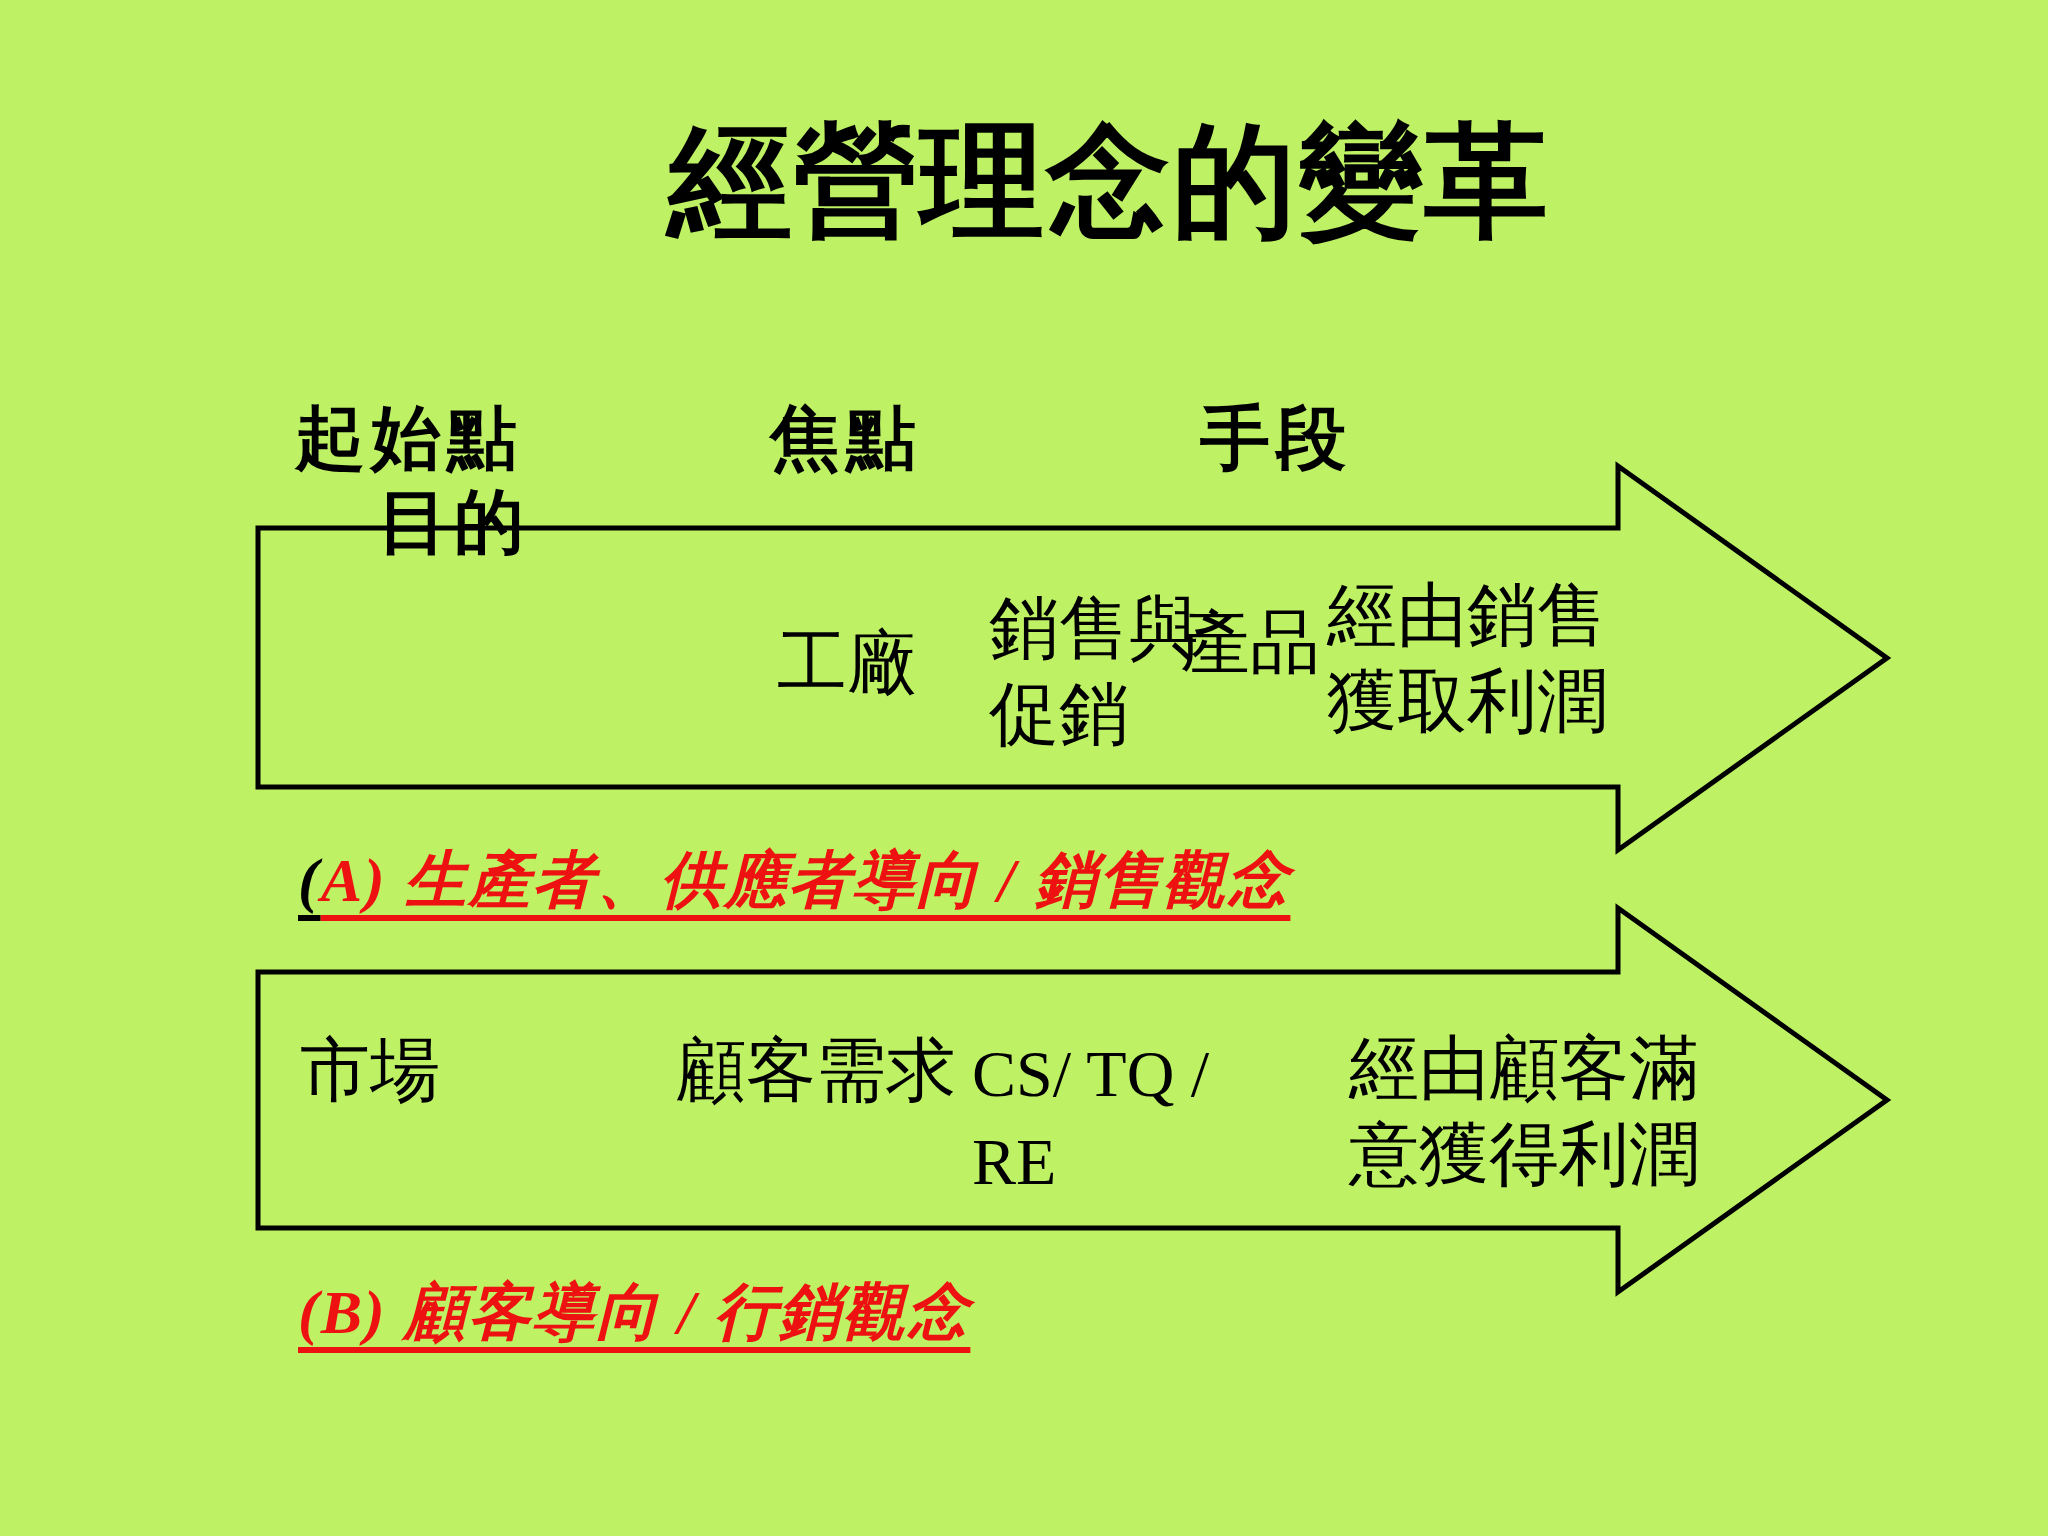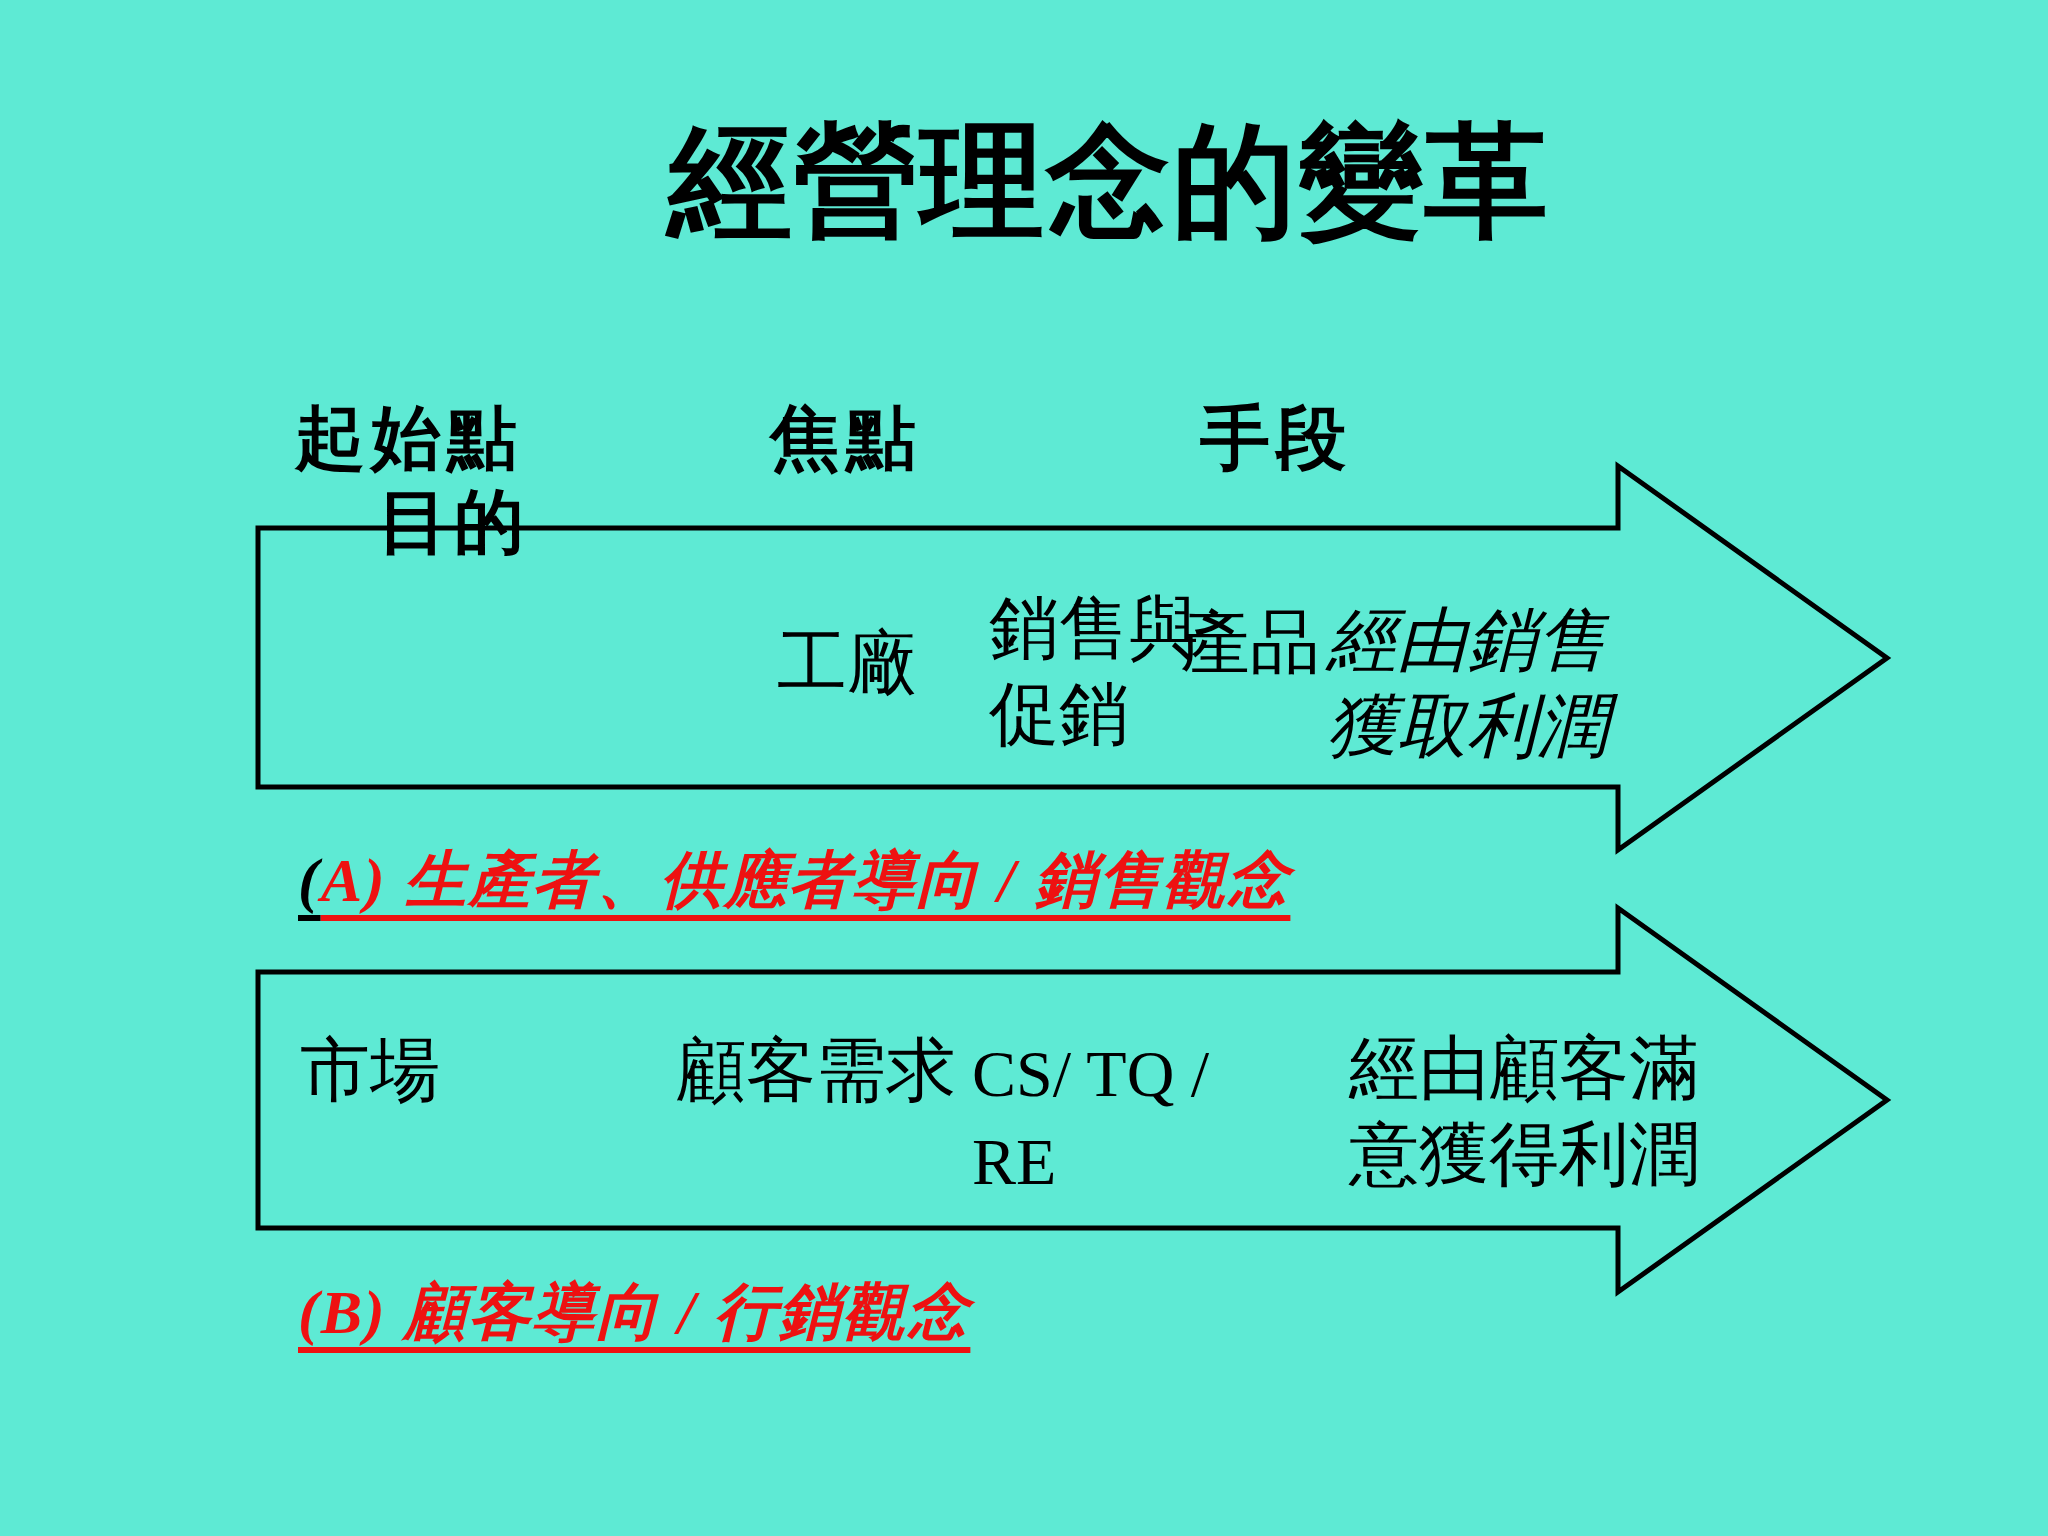--- a/index.html
+++ b/index.html
@@ -1,19 +1,19 @@
 <!DOCTYPE html>
 <html><head>
 <meta charset="utf-8">
 <style>
   html,body{margin:0;padding:0;background:#fff;}
   #slide{
     position:relative;
     width:2048px;height:1536px;
-    background:#5eead4;
+    background:#bef264;
     overflow:hidden;
     font-family:"Liberation Serif", serif;
     color:#000;
   }
   .abs{position:absolute;white-space:nowrap;}
   #arrows{position:absolute;left:0;top:0;z-index:1;}
   .txt{z-index:2;}
   .title{
     font-family:"Liberation Sans", sans-serif;
     font-weight:700;
@@ -72,21 +72,21 @@
 
   <div class="abs txt body-cjk" style="left:777px;top:620px;">工廠</div>
 
   <div class="abs txt body-cjk center" style="left:989px;top:586px;width:216px;">
     <div>銷售與</div>
     <div>促銷</div>
   </div>
 
   <div class="abs txt body-cjk" style="left:1180px;top:600px;">產品</div>
 
-  <div class="abs txt body-cjk center" style="left:1327px;top:598px;width:290px;font-style:italic;">
+  <div class="abs txt body-cjk center" style="left:1327px;top:573px;width:290px;">
     <div>經由銷售</div>
     <div>獲取利潤</div>
   </div>
 
   <div class="abs txt caption" style="left:298px;top:838px;"><span class="u blk">(</span><span class="u red">A) 生產者、供應者導向 / 銷售觀念</span></div>
 
   <div class="abs txt body-cjk" style="left:300px;top:1028px;">市場</div>
 
   <div class="abs txt body-cjk" style="left:676px;top:1028px;text-align:center;">顧客需求</div>
 

